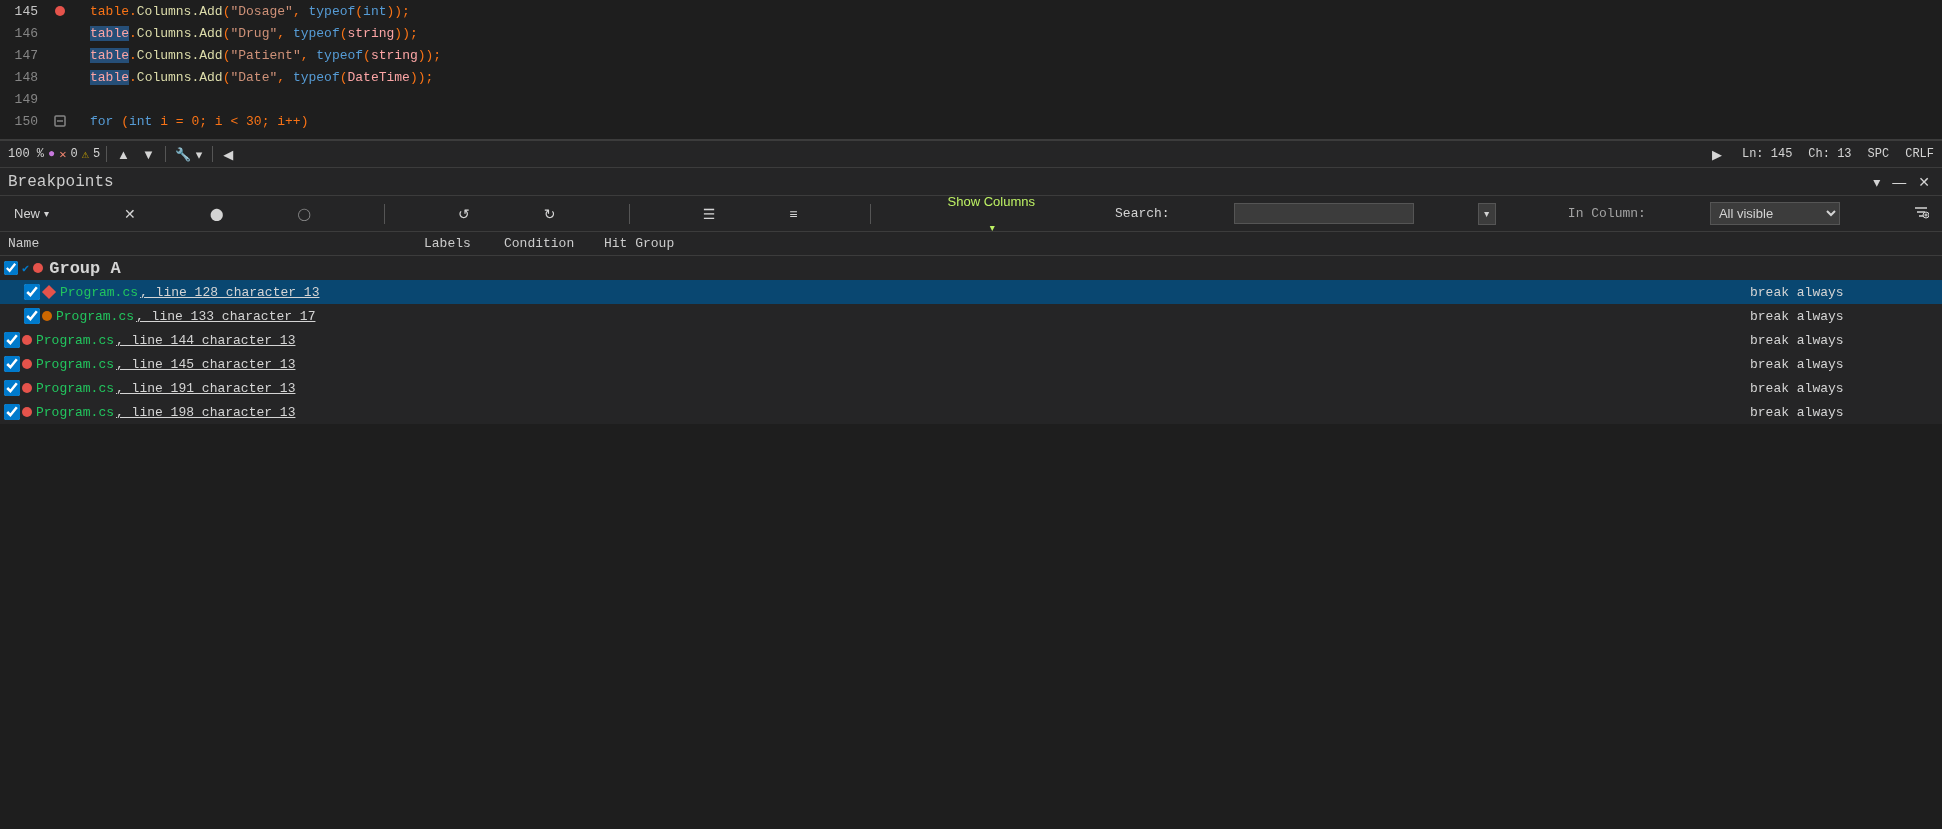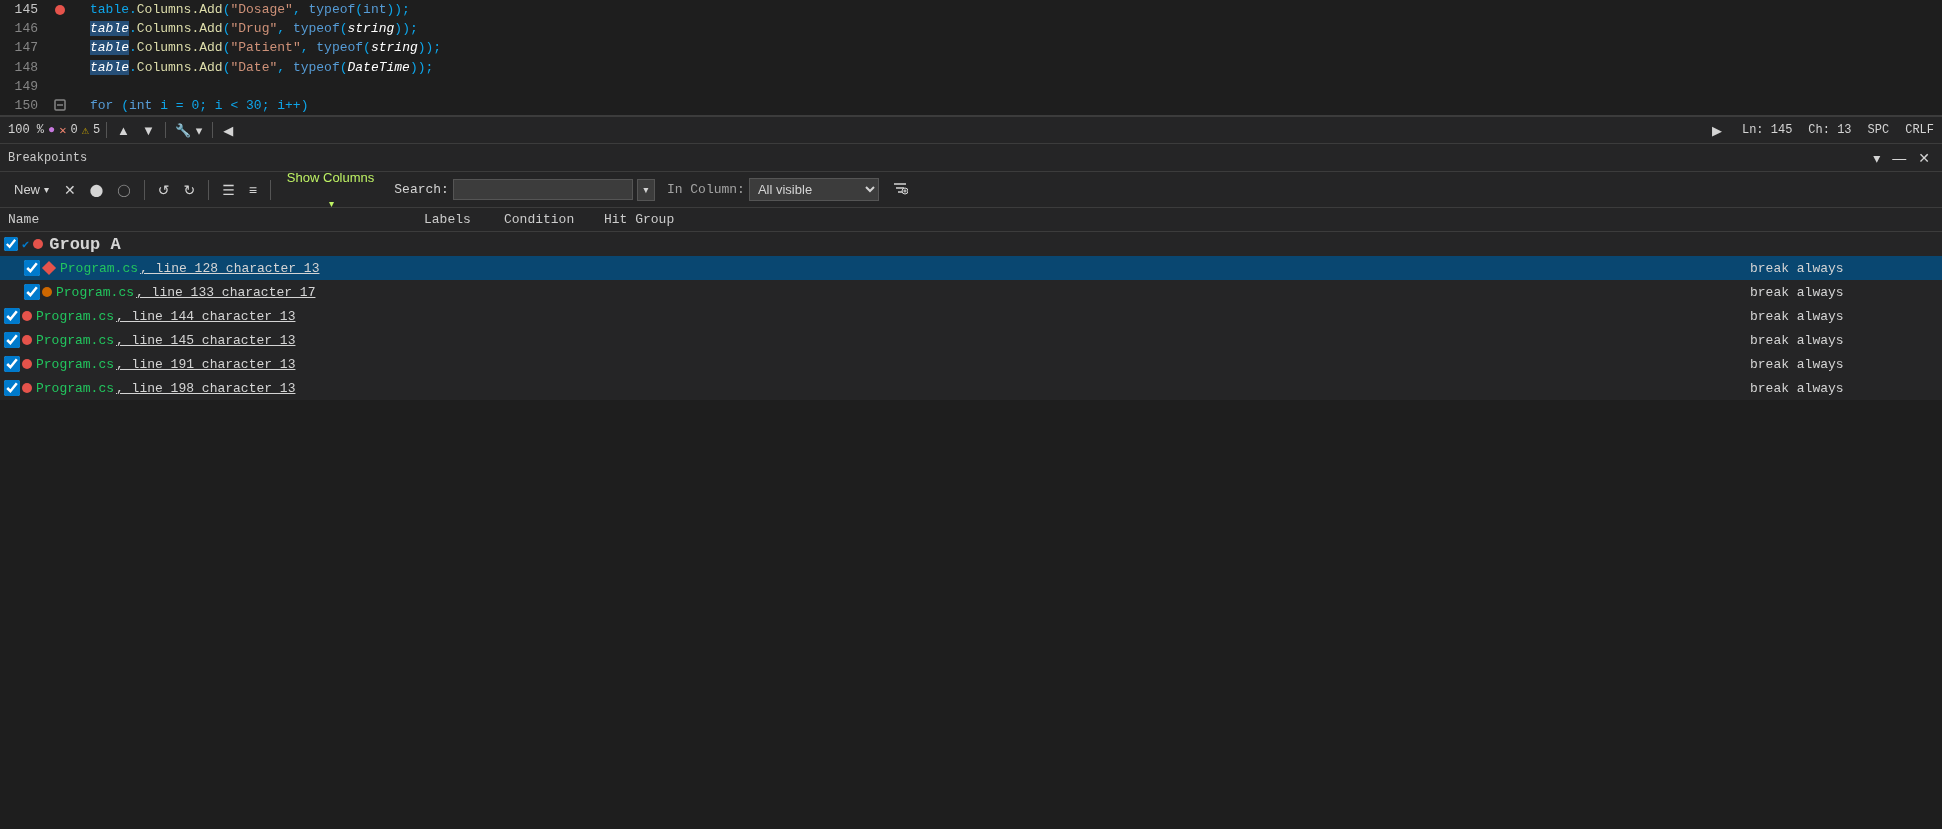--- a/index.html
+++ b/index.html
@@ -9,21 +9,21 @@
       font-family: 'Consolas', 'Courier New', monospace;
       font-size: 13px;
       width: 1942px;
       height: 829px;
       overflow: hidden;
     }
 
     
     .code-editor {
       background: #1e1e1e;
-      height: 116px;
+      height: 140px;
       display: flex;
       flex-direction: column;
       overflow: hidden;
       border-bottom: 1px solid #3c3c3c;
     }
 
     .code-line {
       display: flex;
       align-items: center;
       height: 22px;
@@ -59,24 +59,24 @@
       background: #e5534b;
     }
 
     .line-content {
       padding-left: 20px;
       white-space: pre;
       font-size: 13px;
     }
 
     .kw-blue { color: #569cd6; }
-    .kw-cyan { color: #ffffff; font-style: italic; }
+    .kw-cyan { color: #fca5a5; }
     .kw-yellow { color: #dcdcaa; }
     .kw-string { color: #ce9178; }
-    .kw-white { color: #0ea5e9; }
+    .kw-white { color: #f97316; }
     .kw-highlight { background: #264f78; }
 
     
     .status-bar {
       height: 28px;
       background: #252526;
       border-top: 1px solid #3c3c3c;
       border-bottom: 1px solid #3c3c3c;
       display: flex;
       align-items: center;
@@ -132,21 +132,21 @@
       height: 28px;
       background: #252526;
       border-bottom: 1px solid #3c3c3c;
       display: flex;
       align-items: center;
       padding: 0 8px;
       gap: 4px;
     }
 
     .panel-title {
-      font-size: 12px;
+      font-size: 16px;
       color: #ccc;
       margin-right: 4px;
     }
 
     .panel-title-actions {
       margin-left: auto;
       display: flex;
       align-items: center;
       gap: 4px;
     }
@@ -163,20 +163,21 @@
 
     
     .toolbar {
       height: 36px;
       background: #252526;
       border-bottom: 1px solid #3c3c3c;
       display: flex;
       align-items: center;
       padding: 0 8px;
       gap: 4px;
+      justify-content: space-between;
     }
 
     .btn-new {
       background: none;
       border: none;
       color: #d4d4d4;
       cursor: pointer;
       font-size: 13px;
       padding: 3px 6px;
       display: flex;

